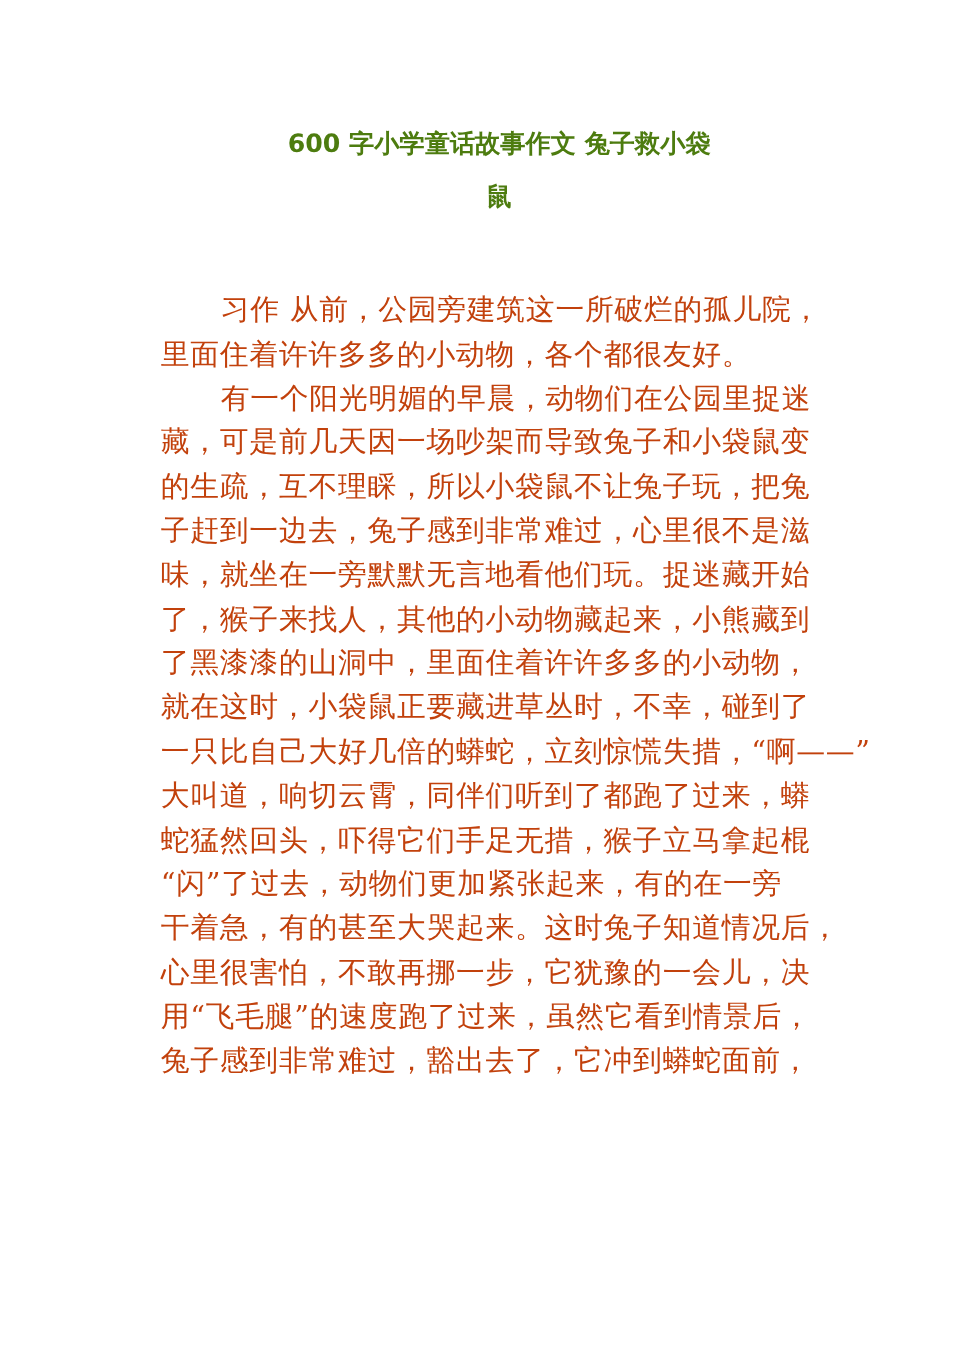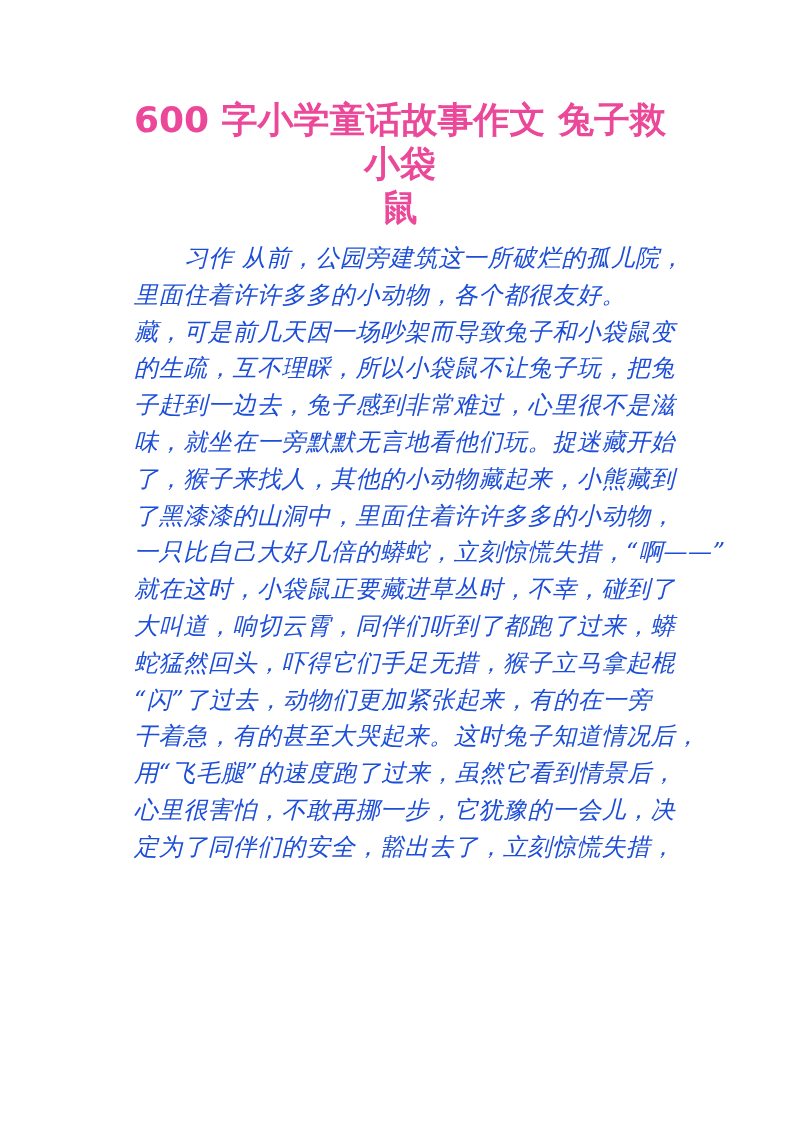--- a/index.html
+++ b/index.html
@@ -17,40 +17,39 @@
   .page {
     position: absolute;
     left: 0;
     top: 0;
     width: 800px;
     height: 1132px;
     background: #ffffff;
   }
   .title {
     position: absolute;
-    left: 120px;
+    left: 136px;
     width: 560px;
     top: 98px;
     text-align: center;
     font-family: "DejaVu Sans", sans-serif;
     font-weight: bold;
-    font-size: 36px;
+    font-size: 21px;
     line-height: 44px;
-    color: #ec4899;
+    color: #4d7c0f;
     margin: 0;
   }
   .body-text {
     position: absolute;
     left: 134px;
     top: 240px;
     width: 560px;
     font-family: "DejaVu Serif", serif;
     font-size: 24px;
-    color: #1d4ed8;
-    font-style: italic;
+    color: #c2410c;
   }
   .line {
     display: block;
     height: 36.8px;
     line-height: 36.8px;
     white-space: nowrap;
     letter-spacing: 0.6px;
   }
   .indent {
     padding-left: 50px;
@@ -61,29 +60,30 @@
 
 <div class="page">
   <h1 class="title">
     <span>600 字小学童话故事作文  兔子救小袋</span><br>
     <span>鼠</span>
   </h1>
 
   <div class="body-text">
     <span class="line indent">习作  从前，公园旁建筑这一所破烂的孤儿院，</span>
     <span class="line">里面住着许许多多的小动物，各个都很友好。</span>
+    <span class="line indent">有一个阳光明媚的早晨，动物们在公园里捉迷</span>
     <span class="line">藏，可是前几天因一场吵架而导致兔子和小袋鼠变</span>
     <span class="line">的生疏，互不理睬，所以小袋鼠不让兔子玩，把兔</span>
     <span class="line">子赶到一边去，兔子感到非常难过，心里很不是滋</span>
     <span class="line">味，就坐在一旁默默无言地看他们玩。捉迷藏开始</span>
     <span class="line">了，猴子来找人，其他的小动物藏起来，小熊藏到</span>
     <span class="line">了黑漆漆的山洞中，里面住着许许多多的小动物，</span>
+    <span class="line">就在这时，小袋鼠正要藏进草丛时，不幸，碰到了</span>
     <span class="line">一只比自己大好几倍的蟒蛇，立刻惊慌失措，“啊——”</span>
-    <span class="line">就在这时，小袋鼠正要藏进草丛时，不幸，碰到了</span>
     <span class="line">大叫道，响切云霄，同伴们听到了都跑了过来，蟒</span>
     <span class="line">蛇猛然回头，吓得它们手足无措，猴子立马拿起棍</span>
     <span class="line">“闪”了过去，动物们更加紧张起来，有的在一旁</span>
     <span class="line">干着急，有的甚至大哭起来。这时兔子知道情况后，</span>
+    <span class="line">心里很害怕，不敢再挪一步，它犹豫的一会儿，决</span>
     <span class="line">用“飞毛腿”的速度跑了过来，虽然它看到情景后，</span>
-    <span class="line">心里很害怕，不敢再挪一步，它犹豫的一会儿，决</span>
-    <span class="line">定为了同伴们的安全，豁出去了，立刻惊慌失措，</span>
+    <span class="line">兔子感到非常难过，豁出去了，它冲到蟒蛇面前，</span>
   </div>
 </div>
 
 </body></html>

